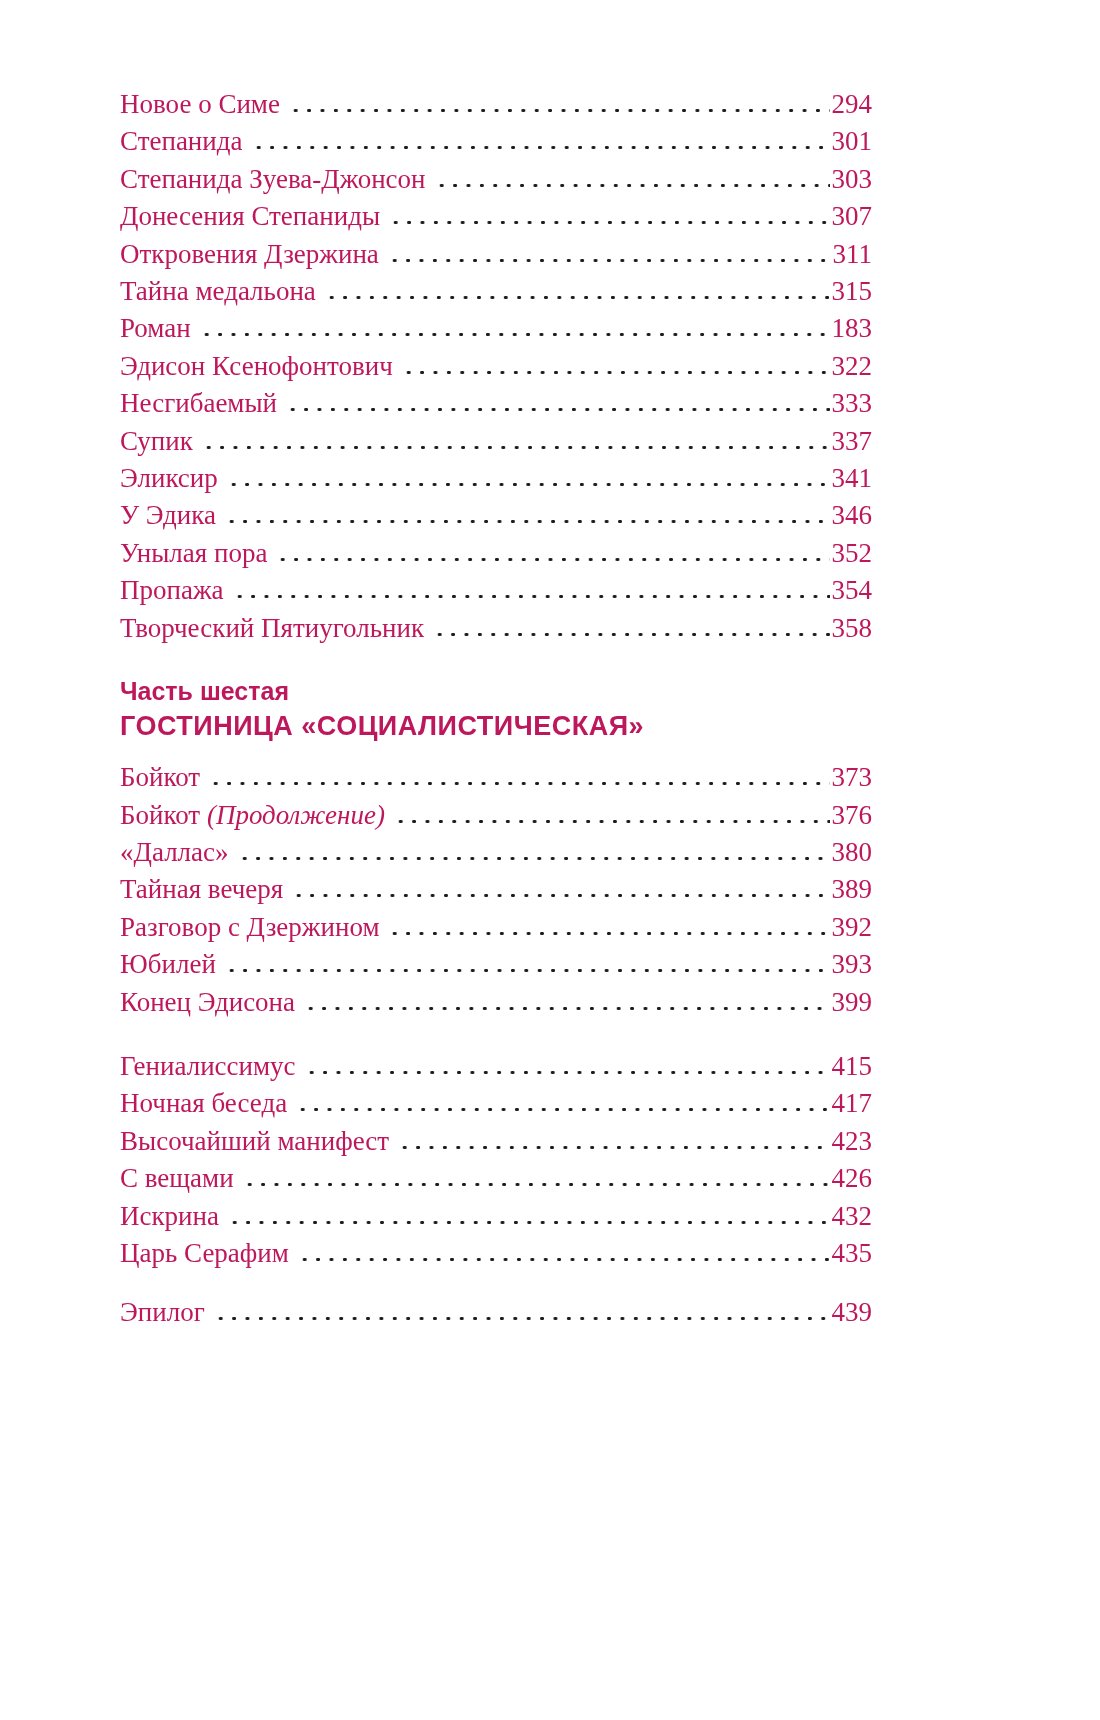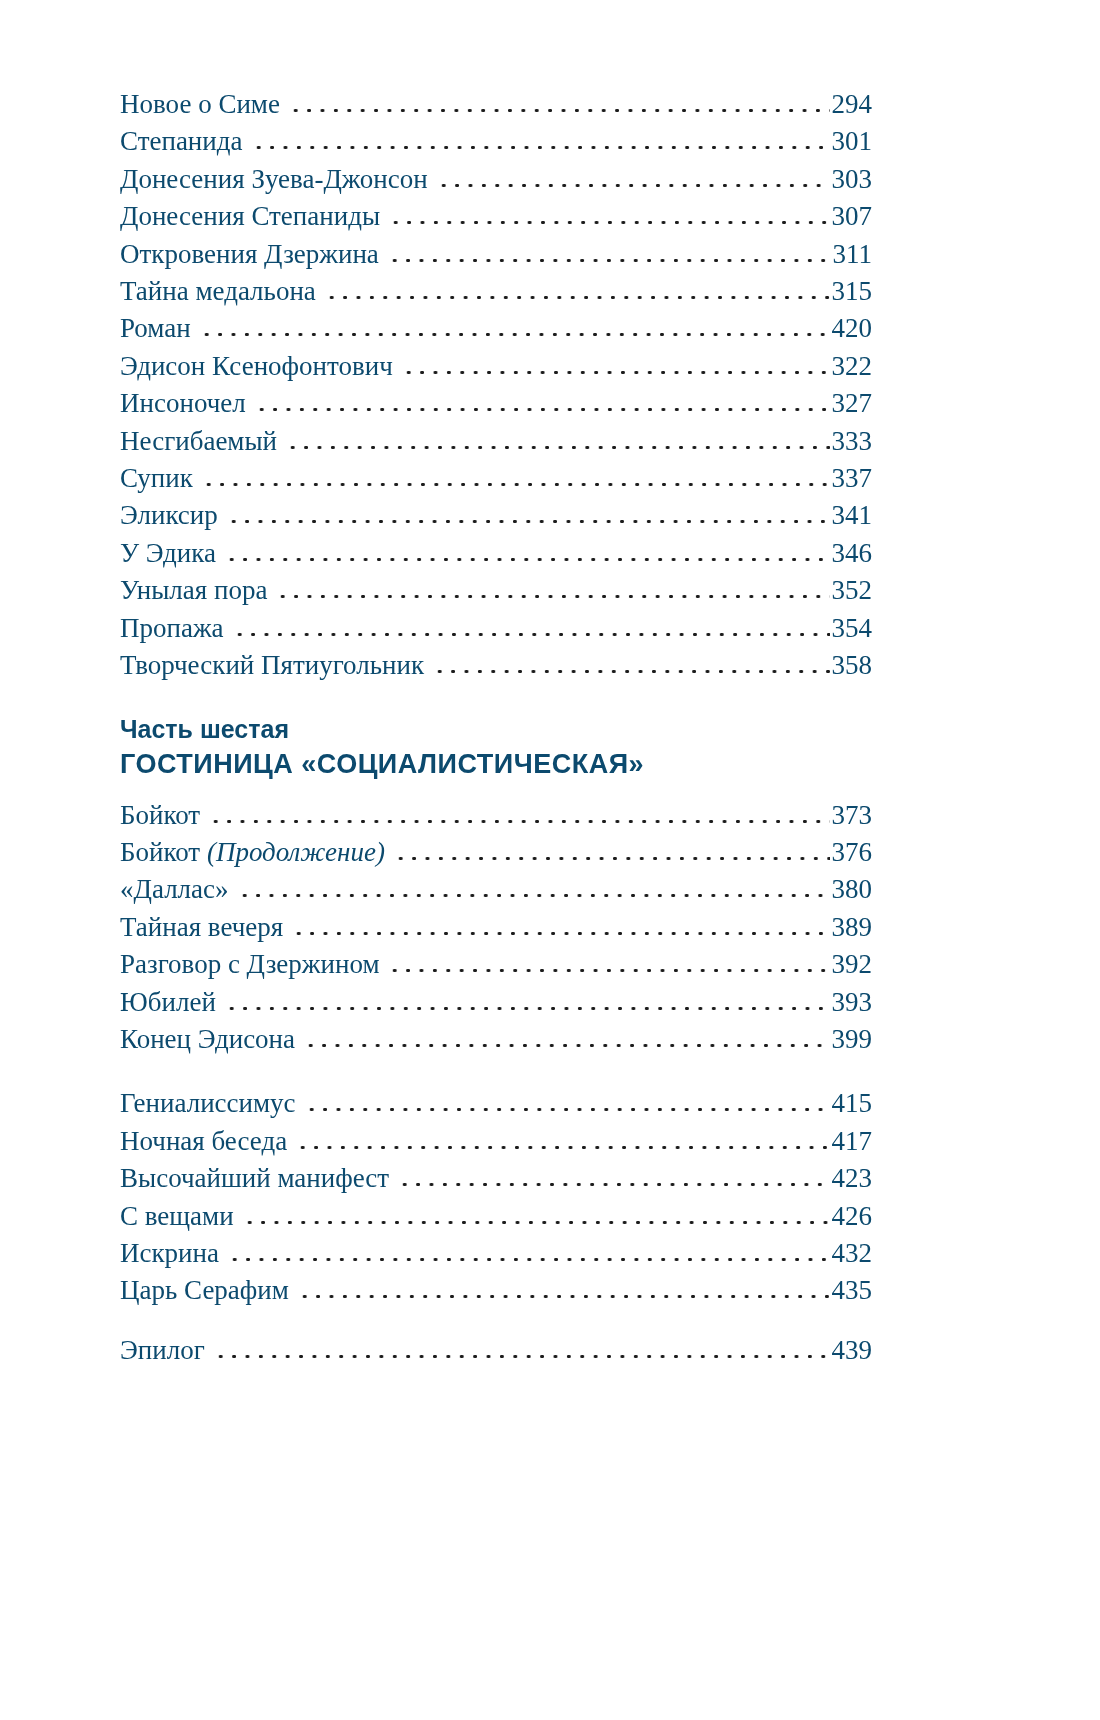--- a/index.html
+++ b/index.html
@@ -3,21 +3,21 @@
 <meta charset="utf-8">
 <style>
   * { margin: 0; padding: 0; box-sizing: border-box; }
   html, body { background: #e9e9e9; }
   .page {
     position: relative;
     width: 1100px;
     height: 1720px;
     margin: 0 auto;
     background: #ffffff;
-    color: #0c4a6e;
+    color: #be185d;
     font-family: "Liberation Serif", "DejaVu Serif", serif;
     padding: 86px 228px 0 120px;
     overflow: hidden;
   }
   .toc-section { }
   .toc-section.extra-gap { margin-top: 22px; }
   .toc-entry {
     display: flex;
     align-items: baseline;
     font-size: 27px;
@@ -55,21 +55,21 @@
           <span class="entry-title">Новое о Симе</span>
           <span class="dots"></span>
           <span class="entry-page">294</span>
         </div>
         <div class="toc-entry">
           <span class="entry-title">Степанида</span>
           <span class="dots"></span>
           <span class="entry-page">301</span>
         </div>
         <div class="toc-entry">
-          <span class="entry-title">Донесения Зуева-Джонсон</span>
+          <span class="entry-title">Степанида Зуева-Джонсон</span>
           <span class="dots"></span>
           <span class="entry-page">303</span>
         </div>
         <div class="toc-entry">
           <span class="entry-title">Донесения Степаниды</span>
           <span class="dots"></span>
           <span class="entry-page">307</span>
         </div>
         <div class="toc-entry">
           <span class="entry-title">Откровения Дзержина</span>
@@ -77,31 +77,26 @@
           <span class="entry-page">311</span>
         </div>
         <div class="toc-entry">
           <span class="entry-title">Тайна медальона</span>
           <span class="dots"></span>
           <span class="entry-page">315</span>
         </div>
         <div class="toc-entry">
           <span class="entry-title">Роман</span>
           <span class="dots"></span>
-          <span class="entry-page">420</span>
+          <span class="entry-page">183</span>
         </div>
         <div class="toc-entry">
           <span class="entry-title">Эдисон Ксенофонтович</span>
           <span class="dots"></span>
           <span class="entry-page">322</span>
-        </div>
-        <div class="toc-entry">
-          <span class="entry-title">Инсоночел</span>
-          <span class="dots"></span>
-          <span class="entry-page">327</span>
         </div>
         <div class="toc-entry">
           <span class="entry-title">Несгибаемый</span>
           <span class="dots"></span>
           <span class="entry-page">333</span>
         </div>
         <div class="toc-entry">
           <span class="entry-title">Супик</span>
           <span class="dots"></span>
           <span class="entry-page">337</span>

